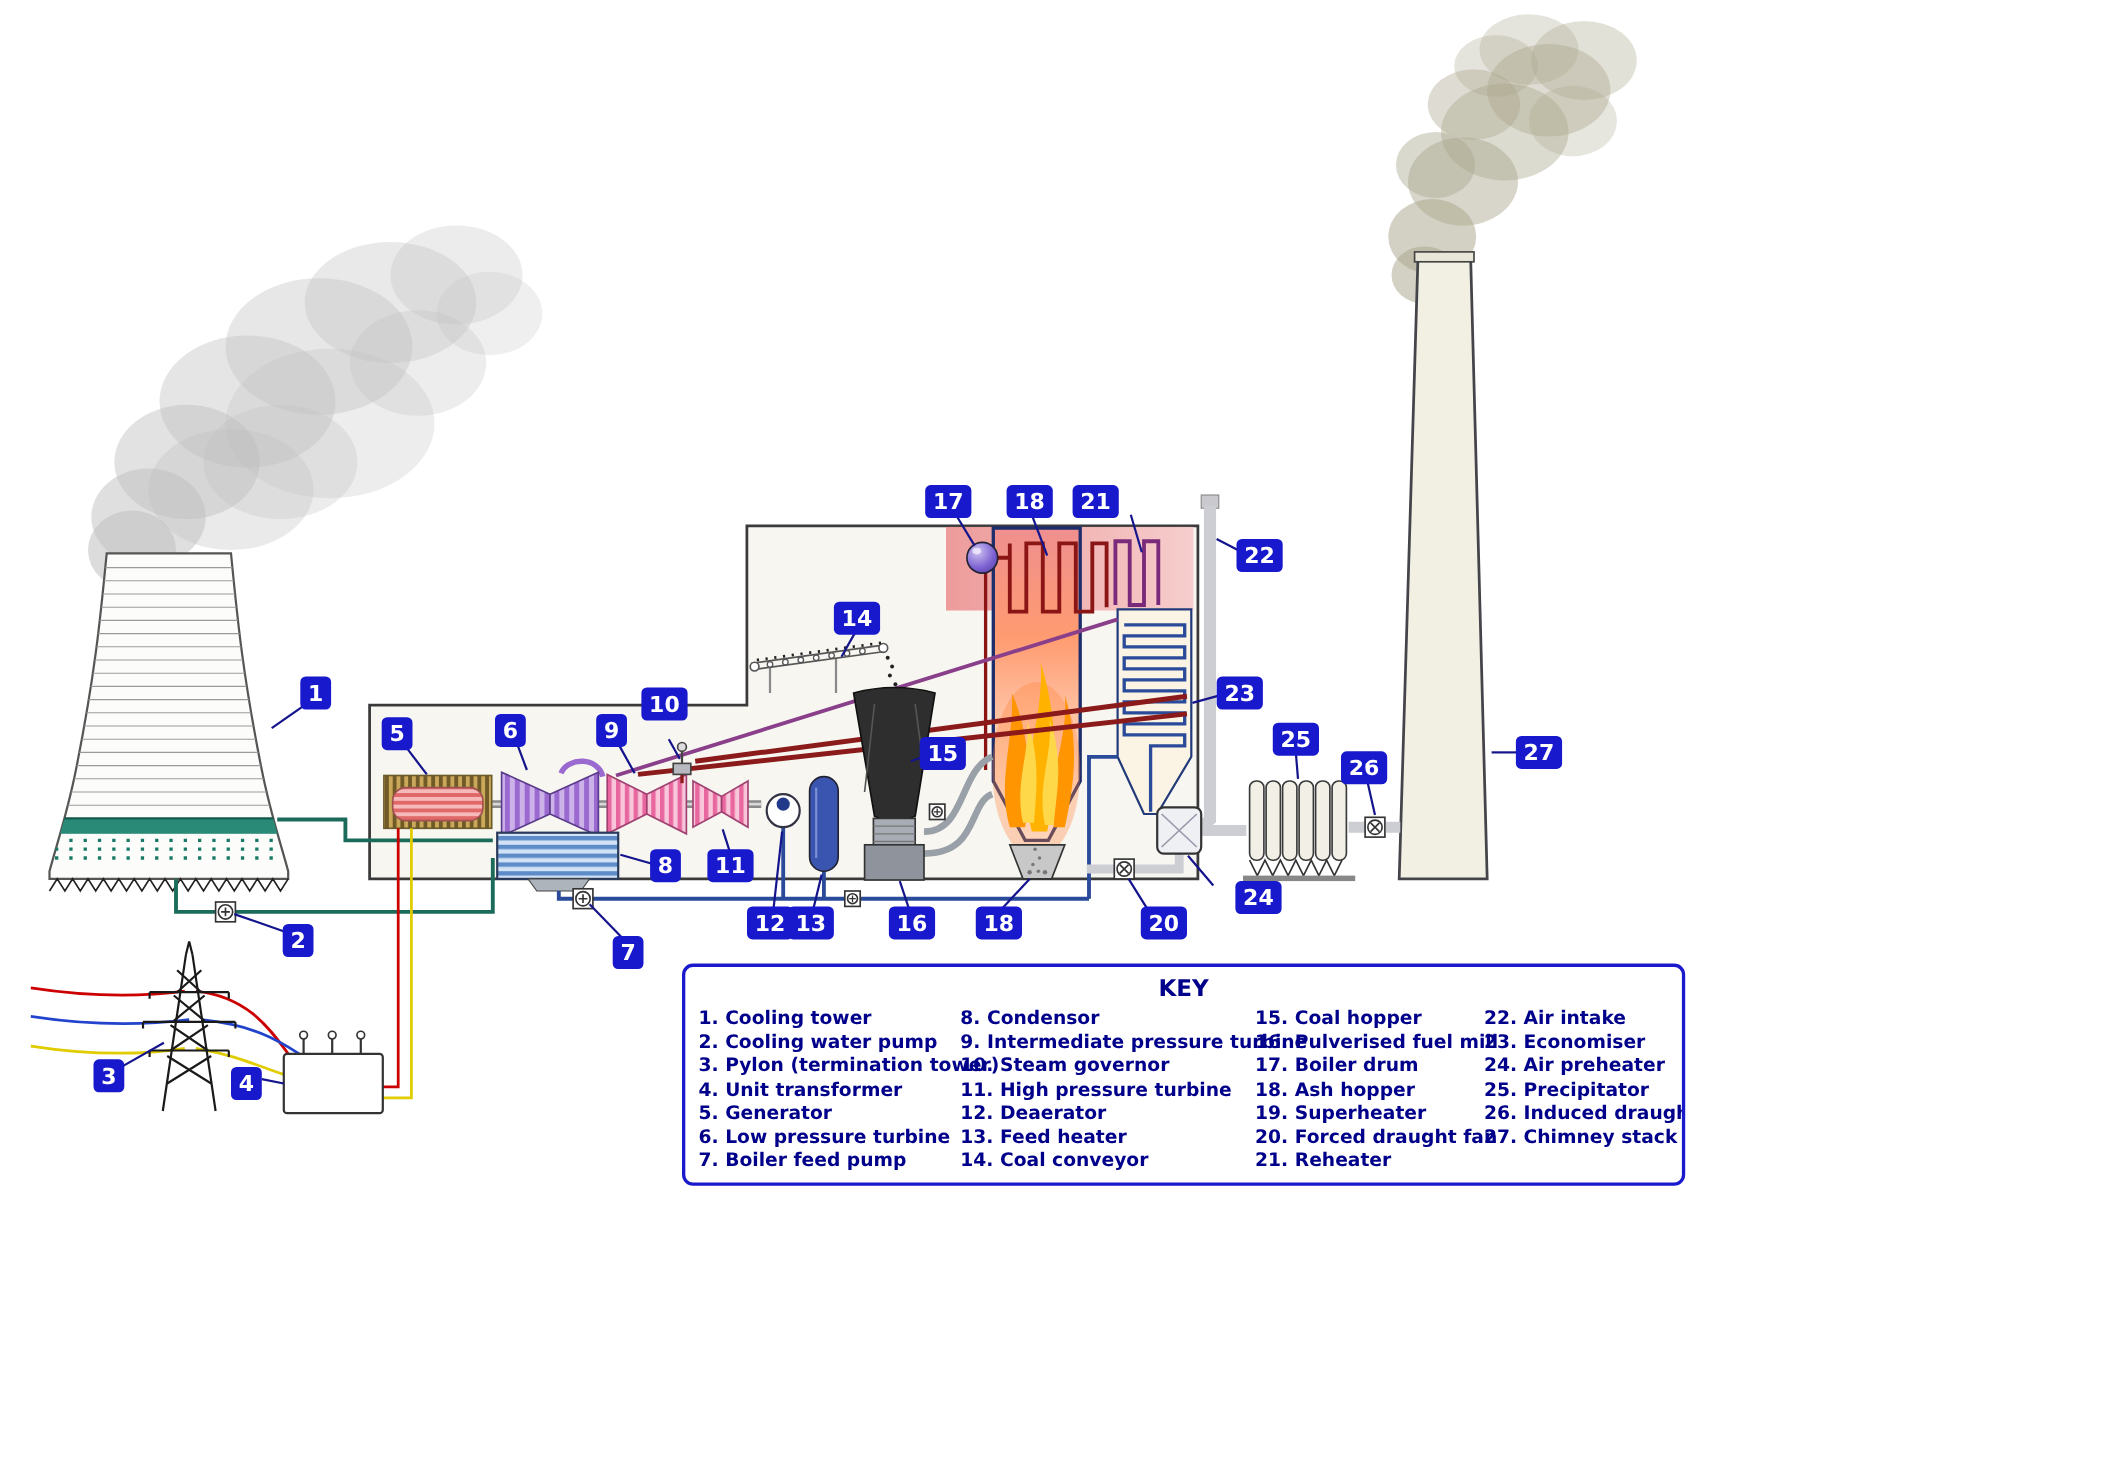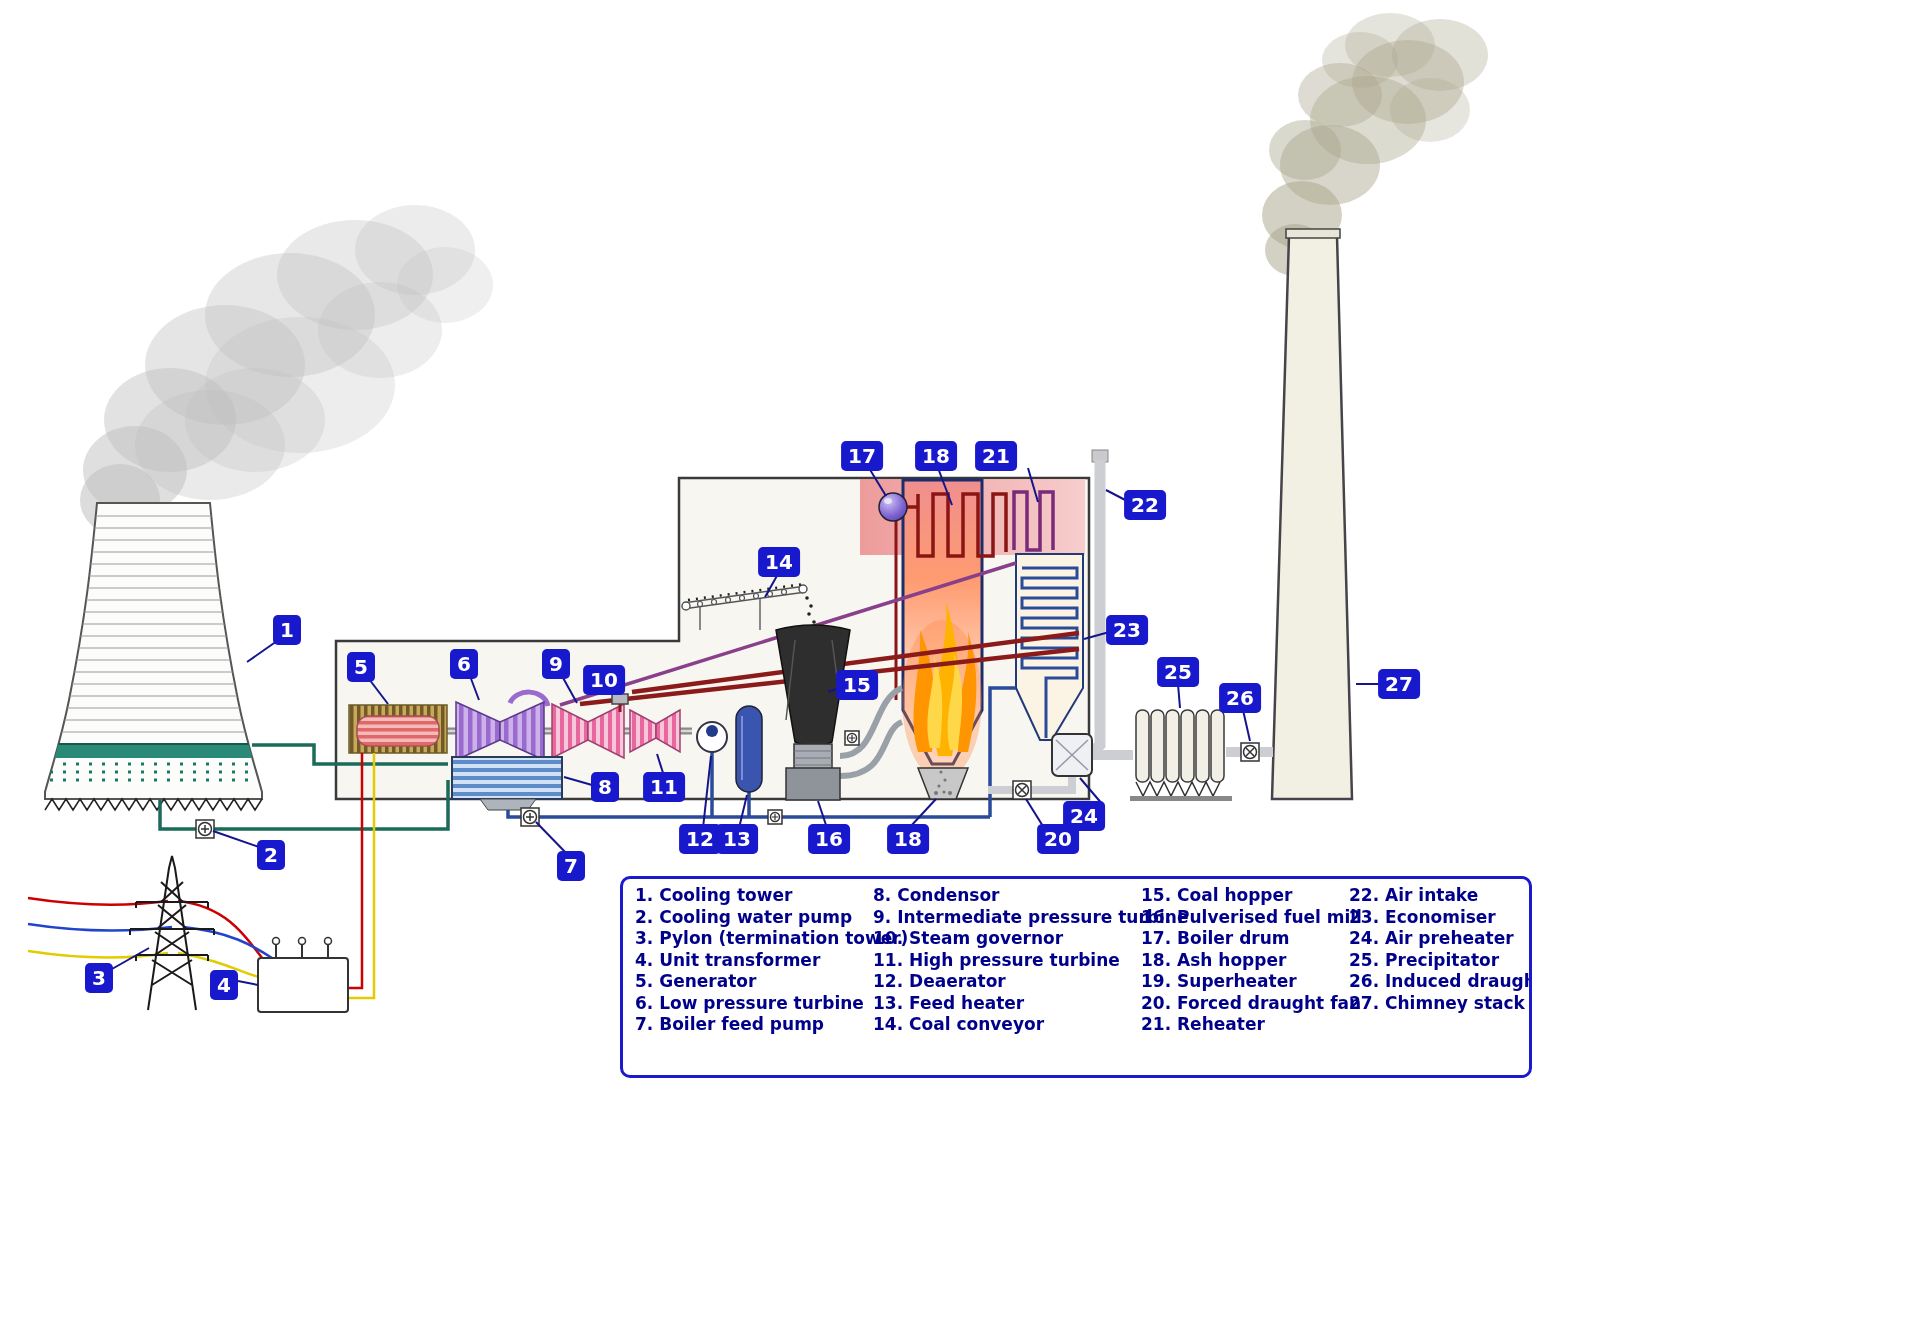--- a/index.html
+++ b/index.html
@@ -358,40 +358,41 @@
 
 <div class="num" style="left:287px;top:630px">1</div>
 <div class="num" style="left:271px;top:855px">2</div>
 <div class="num" style="left:99px;top:978px">3</div>
 <div class="num" style="left:224px;top:985px">4</div>
 <div class="num" style="left:361px;top:667px">5</div>
 <div class="num" style="left:464px;top:664px">6</div>
 <div class="num" style="left:571px;top:866px">7</div>
 <div class="num" style="left:605px;top:787px">8</div>
 <div class="num" style="left:556px;top:664px">9</div>
-<div class="num" style="left:604px;top:680px">10</div>
+<div class="num" style="left:604px;top:640px">10</div>
 <div class="num" style="left:664px;top:787px">11</div>
 <div class="num" style="left:700px;top:839px">12</div>
 <div class="num" style="left:737px;top:839px">13</div>
 <div class="num" style="left:779px;top:562px">14</div>
 <div class="num" style="left:857px;top:685px">15</div>
 <div class="num" style="left:829px;top:839px">16</div>
 <div class="num" style="left:862px;top:456px">17</div>
 <div class="num" style="left:908px;top:839px">18</div>
 <div class="num" style="left:936px;top:456px">18</div>
 <div class="num" style="left:1058px;top:839px">20</div>
 <div class="num" style="left:996px;top:456px">21</div>
 <div class="num" style="left:1145px;top:505px">22</div>
 <div class="num" style="left:1127px;top:630px">23</div>
-<div class="num" style="left:1084px;top:816px">24</div>
+<div class="num" style="left:1144px;top:816px">24</div>
 <div class="num" style="left:1178px;top:672px">25</div>
 <div class="num" style="left:1240px;top:698px">26</div>
 <div class="num" style="left:1399px;top:684px">27</div>
 
 <div class="key-box">
+  <div class="key-title">KEY</div>
   <div class="key-cols">
     <ul class="key-col c1">
       <li>1. Cooling tower</li>
       <li>2. Cooling water pump</li>
       <li>3. Pylon (termination tower)</li>
       <li>4. Unit transformer</li>
       <li>5. Generator</li>
       <li>6. Low pressure turbine</li>
       <li>7. Boiler feed pump</li>
     </ul>

